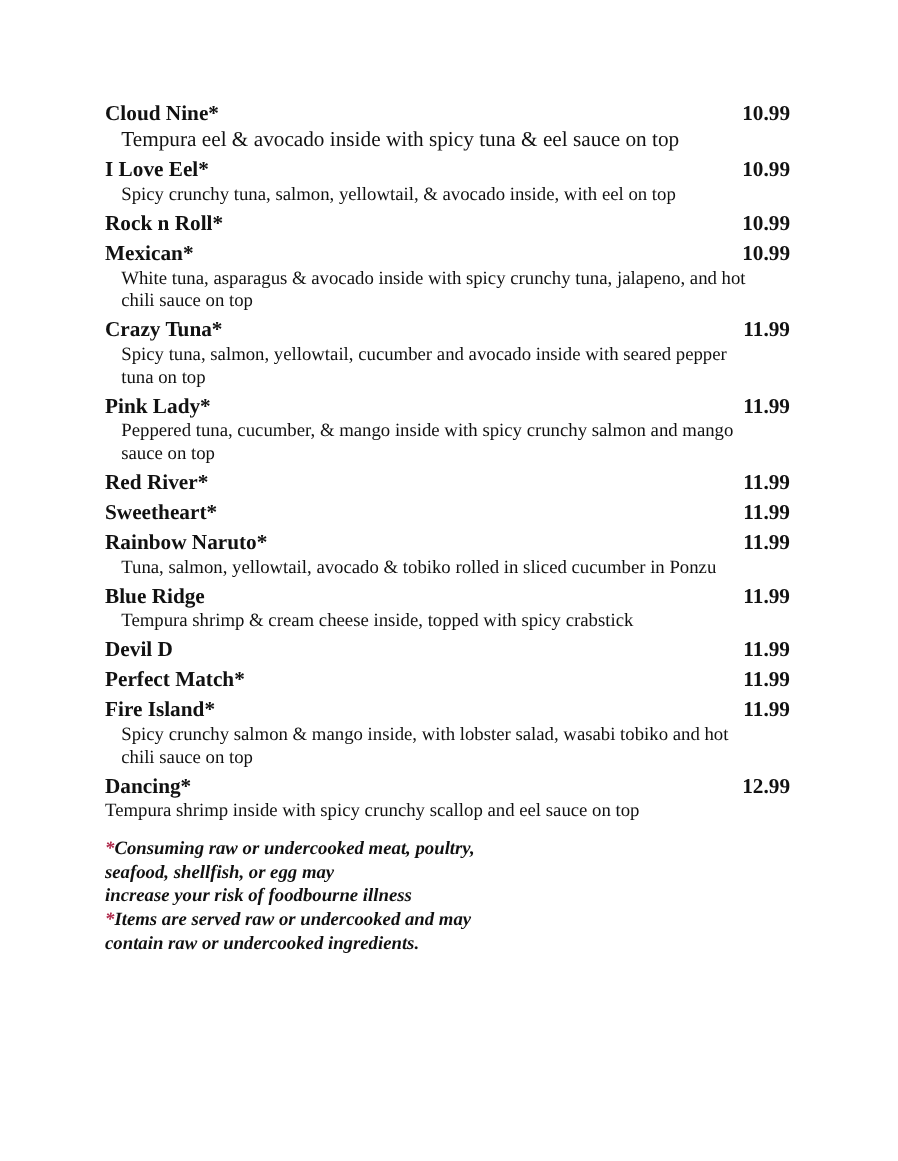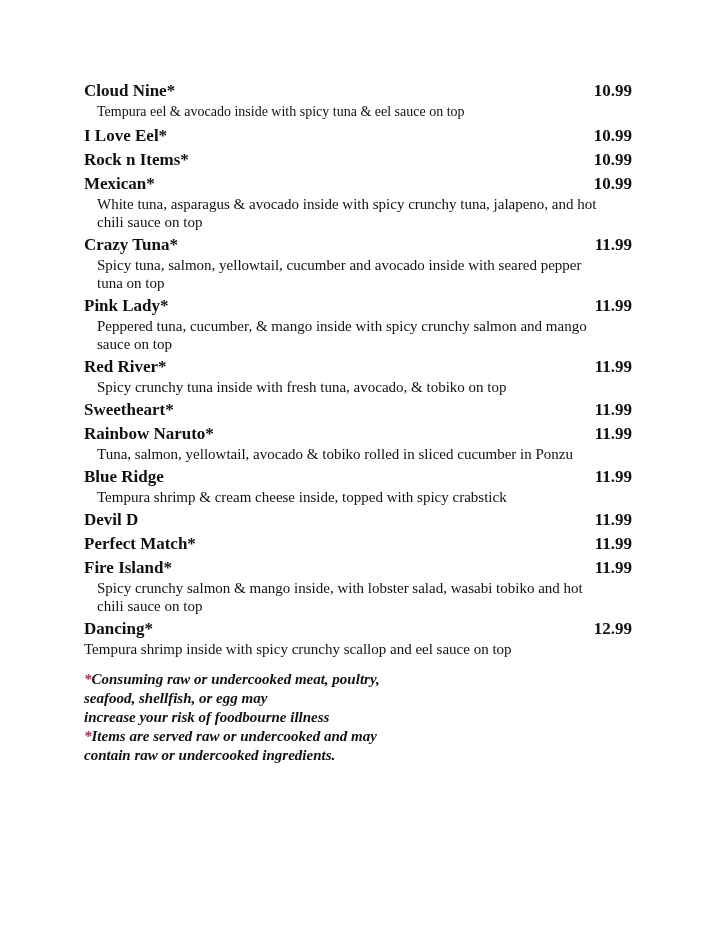--- a/index.html
+++ b/index.html
@@ -42,21 +42,21 @@
   }
   .item-desc {
     font-size: 15px;
     line-height: 18px;
     padding-left: 13px;
     max-width: 505px;
     margin: 1px 0 0 0;
   }
   
   .menu-item:first-child .item-desc {
-    font-size: 14px;
+    font-size: 17px;
     line-height: 20px;
   }
   
   .menu-item:last-child .item-desc {
     padding-left: 0;
   }
   .disclaimer {
     margin-top: 12px;
     font-weight: 700;
     font-style: italic;
@@ -79,25 +79,26 @@
       <span class="item-price">10.99</span>
     </div>
     <div class="item-desc">Tempura eel &amp; avocado inside with spicy tuna &amp; eel sauce on top</div>
   </div>
 
   <div class="menu-item">
     <div class="item-head">
       <span class="item-name">I Love Eel*</span>
       <span class="item-price">10.99</span>
     </div>
+    <div class="item-desc">Spicy crunchy tuna, salmon, yellowtail, &amp; avocado inside, with eel on top</div>
   </div>
 
   <div class="menu-item">
     <div class="item-head">
-      <span class="item-name">Rock n Items*</span>
+      <span class="item-name">Rock n Roll*</span>
       <span class="item-price">10.99</span>
     </div>
   </div>
 
   <div class="menu-item">
     <div class="item-head">
       <span class="item-name">Mexican*</span>
       <span class="item-price">10.99</span>
     </div>
     <div class="item-desc">White tuna, asparagus &amp; avocado inside with spicy crunchy tuna, jalapeno, and hot chili sauce on top</div>
@@ -117,21 +118,20 @@
       <span class="item-price">11.99</span>
     </div>
     <div class="item-desc">Peppered tuna, cucumber, &amp; mango inside with spicy crunchy salmon and mango sauce on top</div>
   </div>
 
   <div class="menu-item">
     <div class="item-head">
       <span class="item-name">Red River*</span>
       <span class="item-price">11.99</span>
     </div>
-    <div class="item-desc">Spicy crunchy tuna inside with fresh tuna, avocado, &amp; tobiko on top</div>
   </div>
 
   <div class="menu-item">
     <div class="item-head">
       <span class="item-name">Sweetheart*</span>
       <span class="item-price">11.99</span>
     </div>
   </div>
 
   <div class="menu-item">

